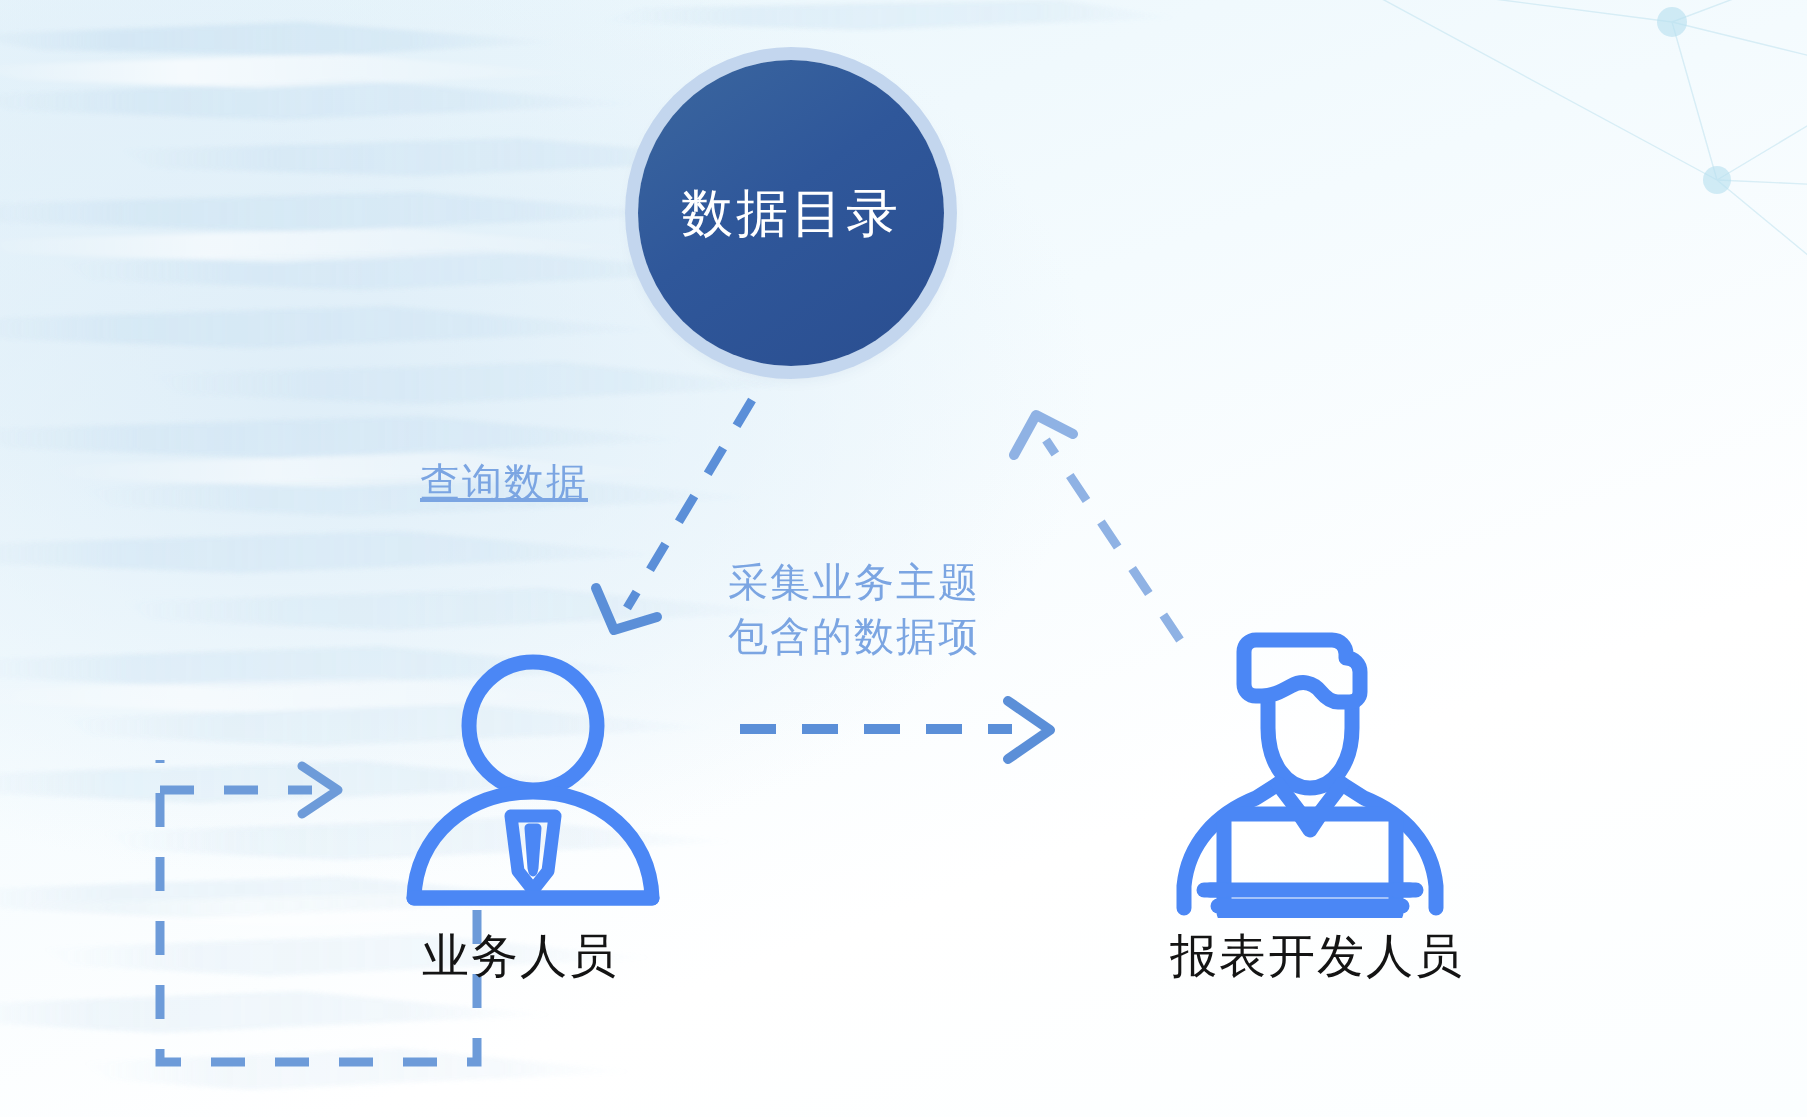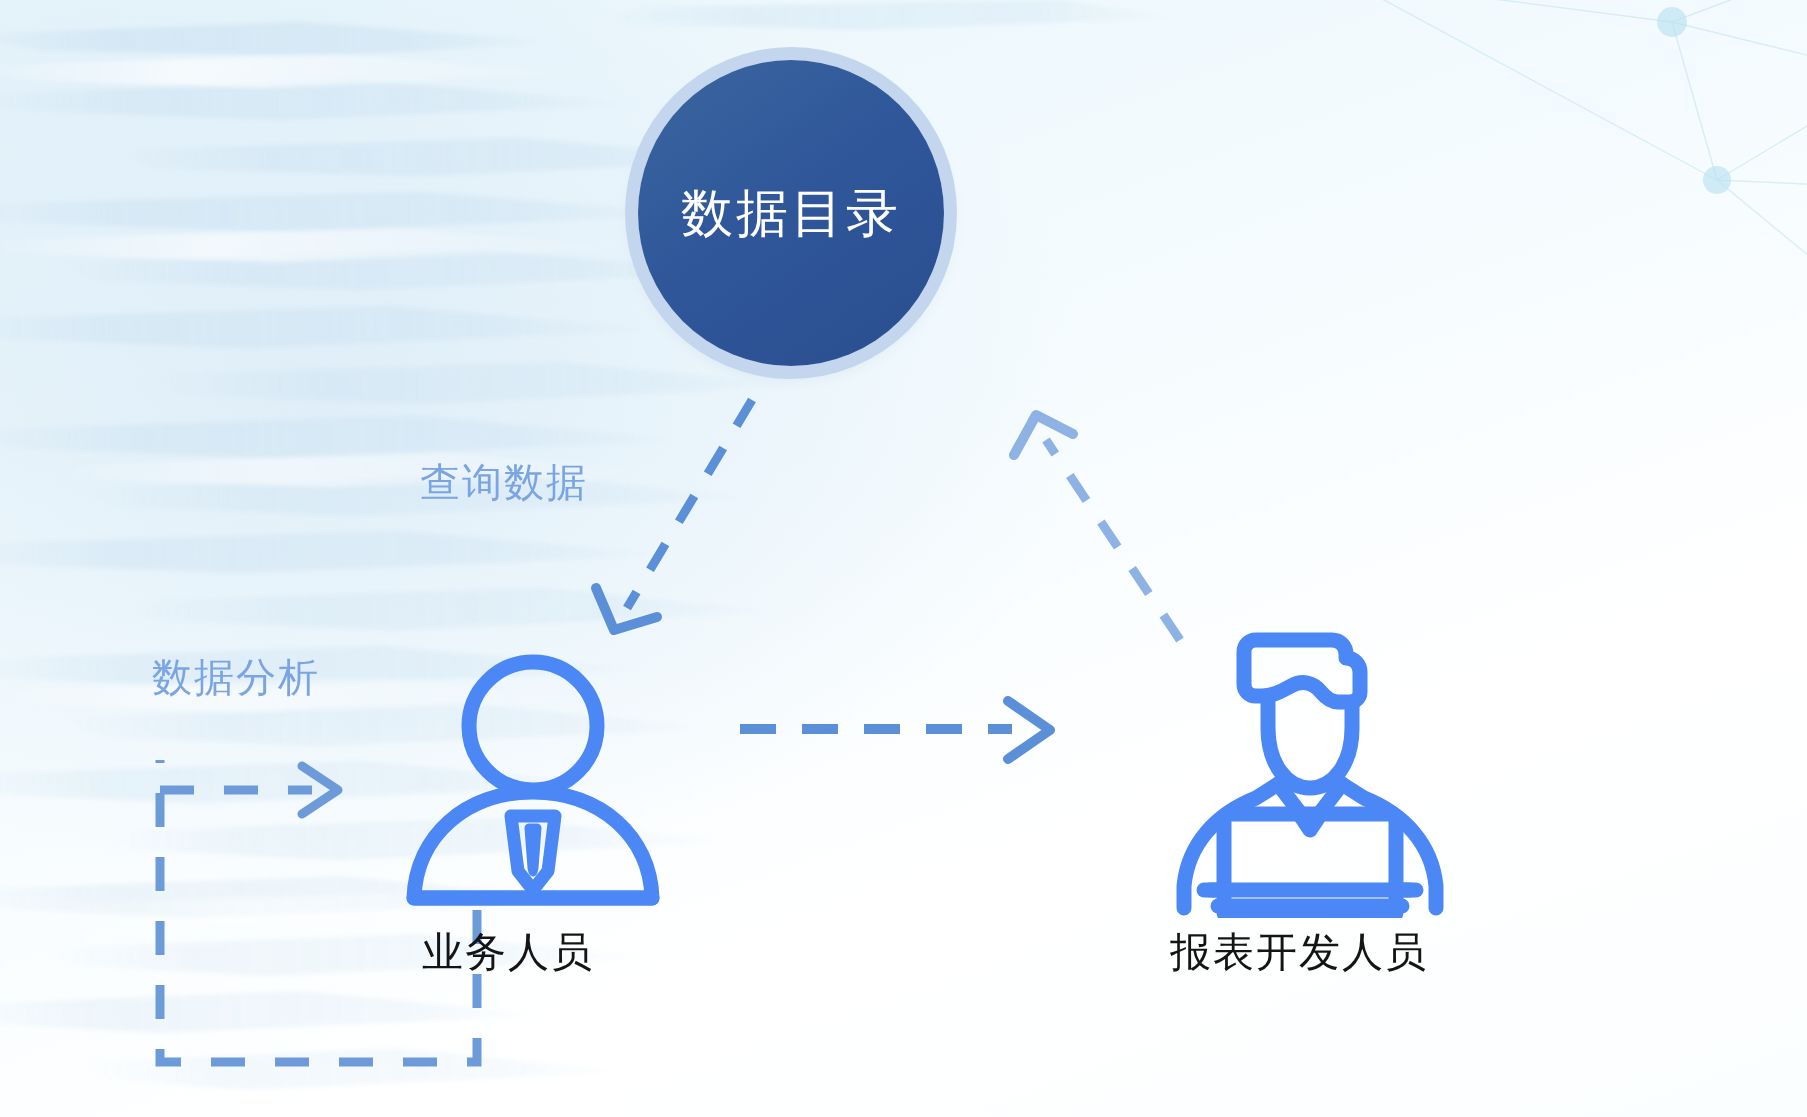--- a/index.html
+++ b/index.html
@@ -54,34 +54,34 @@
   
   .edge-label {
     position: absolute;
     color: #7ba5e2;
     font-size: 40px;
     line-height: 1.35;
     letter-spacing: 2px;
     white-space: pre-line;
     user-select: none;
   }
-  #label-query   { left: 420px; top: 455px; }
+  #label-query   { left: 420px; top: 455px; text-decoration: underline; }
   #label-analyze { left: 152px; top: 650px; }
   #label-collect { left: 728px; top: 555px; }
   #label-build   { left: 1186px; top: 460px; font-size: 41px; }
 
   
   .actor { position: absolute; }
   #actor-business { left: 398px; top: 640px; width: 270px; height: 270px; }
   #actor-developer { left: 1160px; top: 618px; width: 300px; height: 300px; }
 
   .actor-name {
     position: absolute;
     color: #141414;
-    font-size: 41px;
+    font-size: 47px;
     letter-spacing: 2px;
     white-space: nowrap;
     user-select: none;
   }
   #name-business { left: 422px; top: 925px; }
   #name-developer { left: 1170px; top: 925px; text-align: center; }
 
   
   .connectors { position: absolute; inset: 0; pointer-events: none; }
 </style>
@@ -179,22 +179,23 @@
       <path d="M 302 766 L 338 790 L 302 814" fill="none" stroke="#6d9bd9" stroke-width="9" stroke-linecap="round" stroke-linejoin="round"></path>
     </g>
   </svg>
 
   <div class="node-circle">
     <span class="node-circle-label">数据目录</span>
   </div>
 
   <div class="edge-label" id="label-query">查询数据</div>
 
-  <div class="edge-label" id="label-analyze">数据分析</div>
-
+
+  <div class="edge-label" id="label-collect">采集业务主题
+包含的数据项</div>
 
 
   <svg class="actor" id="actor-business" viewBox="0 0 270 270">
     <g fill="none" stroke="#4b87f5" stroke-width="15" stroke-linecap="round" stroke-linejoin="round">
       <circle cx="135" cy="86" r="64"></circle>
       <path d="M 16 258 C 18 196 68 152 135 152 C 202 152 252 196 254 258 Z"></path>
     </g>
     <path d="M 113 176 L 157 176 L 150 231 L 135 250 L 120 231 Z" fill="none" stroke="#4b87f5" stroke-width="13" stroke-linejoin="round"></path>
     <path d="M 131 188 L 139 188 L 136 228 L 135 232 L 134 228 Z" fill="none" stroke="#4b87f5" stroke-width="9" stroke-linejoin="round"></path>
     <path d="M 16 258 L 254 258" stroke="#4b87f5" stroke-width="15" stroke-linecap="round"></path>

